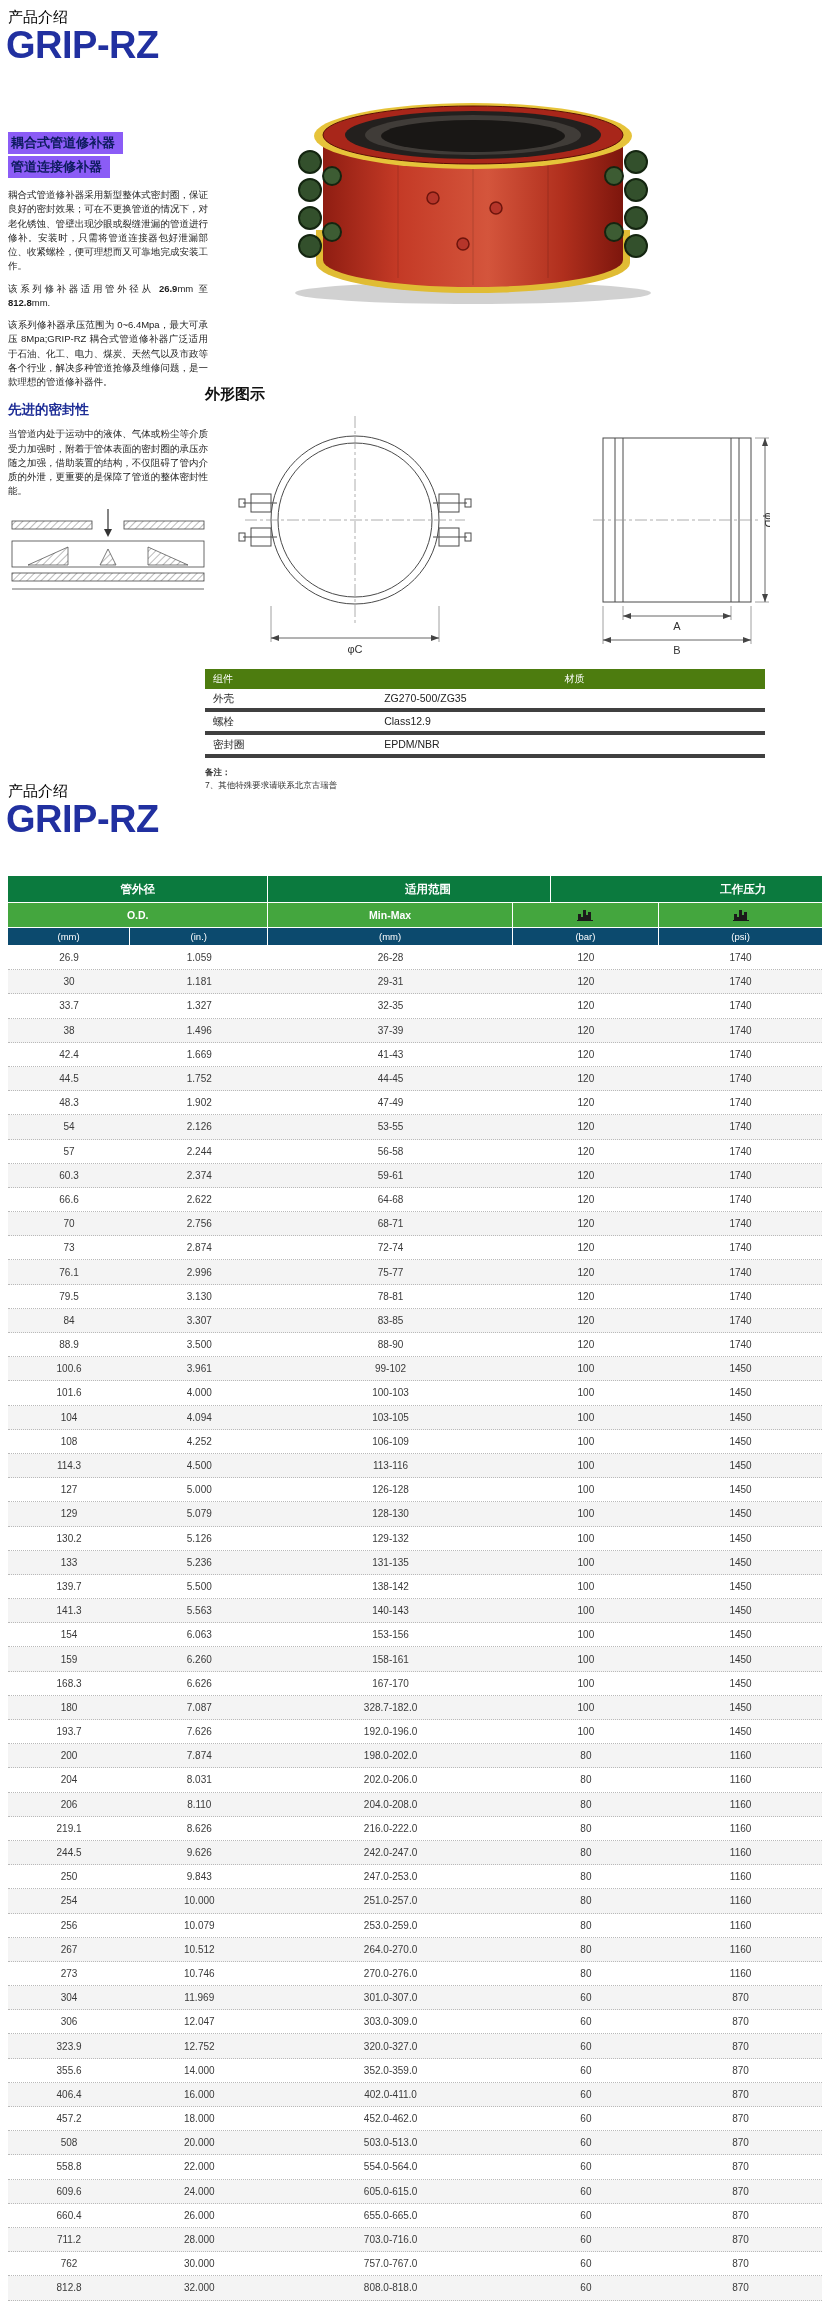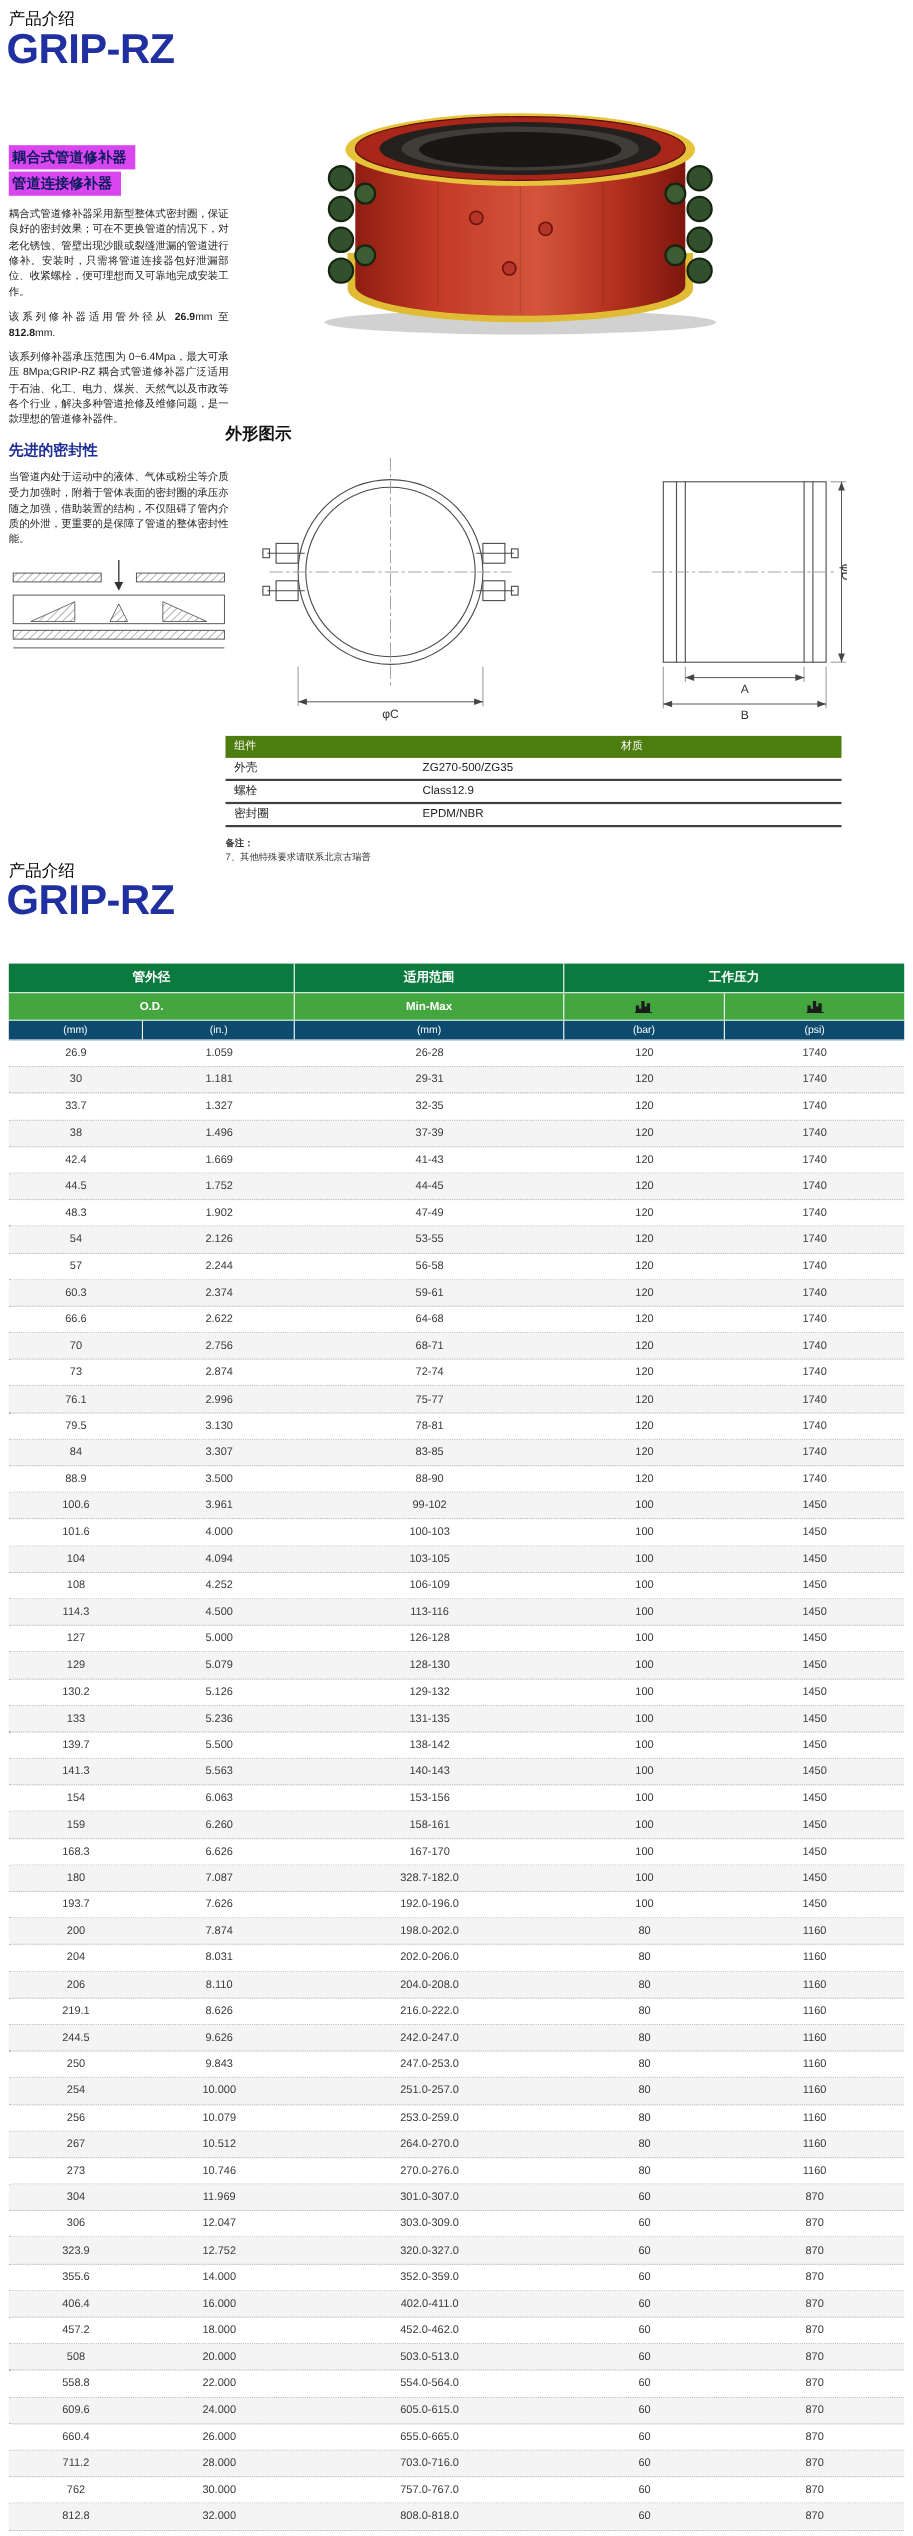--- a/index.html
+++ b/index.html
@@ -4,49 +4,49 @@
 <style>
   html,body{margin:0;padding:0;background:#fff;}
   .page{position:relative;width:830px;height:2305px;background:#fff;overflow:hidden;
         font-family:"Liberation Sans",sans-serif;color:#222;margin:0 auto;}
   .kicker{position:absolute;font-size:15px;color:#000;}
   .brand{position:absolute;font-size:38px;font-weight:bold;color:#2130a0;margin:0;letter-spacing:-0.5px;}
 
   
   .photo{position:absolute;left:248px;top:80px;width:450px;height:230px;}
   .leftcol{position:absolute;left:8px;top:132px;width:200px;}
-  .green-strip{display:inline-block;background:#d946ef;color:#0d1b5e;font-weight:bold;
+  .green-strip{display:inline-block;background:#8b5cf6;color:#0d1b5e;font-weight:bold;
                font-size:13px;padding:2px 8px 2px 3px;margin-bottom:2px;}
   .body-p{font-size:9.5px;line-height:1.5;text-align:justify;margin:8px 0 0 0;color:#1d1d1d;}
   .seal-title{font-size:13.5px;font-weight:bold;color:#1e2d96;margin:12px 0 0 0;}
   .seal-diagram{margin-top:8px;}
   .rightcol{position:absolute;left:205px;top:385px;width:570px;}
   .outline-title{font-size:15px;font-weight:bold;color:#111;margin:0 0 4px 0;}
   .drawings{width:565px;height:255px;}
 
   .mat-table{width:560px;margin-top:6px;}
   .mat-head{display:grid;grid-template-columns:32% 68%;background:#4d7c0f;color:#fff;
             height:20px;line-height:20px;font-size:10px;}
   .mat-h1{padding-left:8px;}
   .mat-h2{text-align:center;}
   .mat-rows > div{display:grid;grid-template-columns:32% 68%;height:19px;line-height:19px;
-            font-size:10.5px;border-bottom:2px solid #404040;color:#222;}
+            font-size:10.5px;border-bottom:4px solid #404040;color:#222;}
   .mat-c1{padding-left:8px;}
   .mat-c2{}
   .notes{margin-top:8px;font-size:8.5px;color:#333;line-height:1.5;}
   .notes .nt{font-weight:bold;}
 
   
   .sheet2{position:absolute;left:0;top:772px;width:830px;}
   .spec-table{position:absolute;left:8px;top:104px;width:814px;}
   .band{display:grid;color:#fff;text-align:center;border-bottom:1px solid #fff;}
   .band .g{border-right:1px solid #fff;}
   .band .g:last-child{border-right:none;}
   .b1{grid-template-columns:32% 30% 38%;background:#0b7a3e;height:26px;line-height:26px;
-      font-size:11.5px;font-weight:bold;}
+      font-size:11.5px;font-weight:bold;gap:38px;}
   .b2{grid-template-columns:32% 30% 18% 20%;background:#44a63e;height:24px;line-height:24px;
       font-size:10.5px;font-weight:bold;}
   .b3{grid-template-columns:15% 17% 30% 18% 20%;background:#0c4a6e;height:17px;line-height:17px;
       font-size:9.5px;}
   .icon-cell{display:flex;align-items:center;justify-content:center;}
   .spec-rows > div{display:grid;grid-template-columns:15% 17% 30% 18% 20%;height:24.2px;
       align-items:center;text-align:center;font-size:10px;color:#3a3a3a;
       border-bottom:1px dotted #b9b9b9;box-sizing:border-box;}
   .spec-rows > div:nth-of-type(even){background:#f4f4f4;}
 

